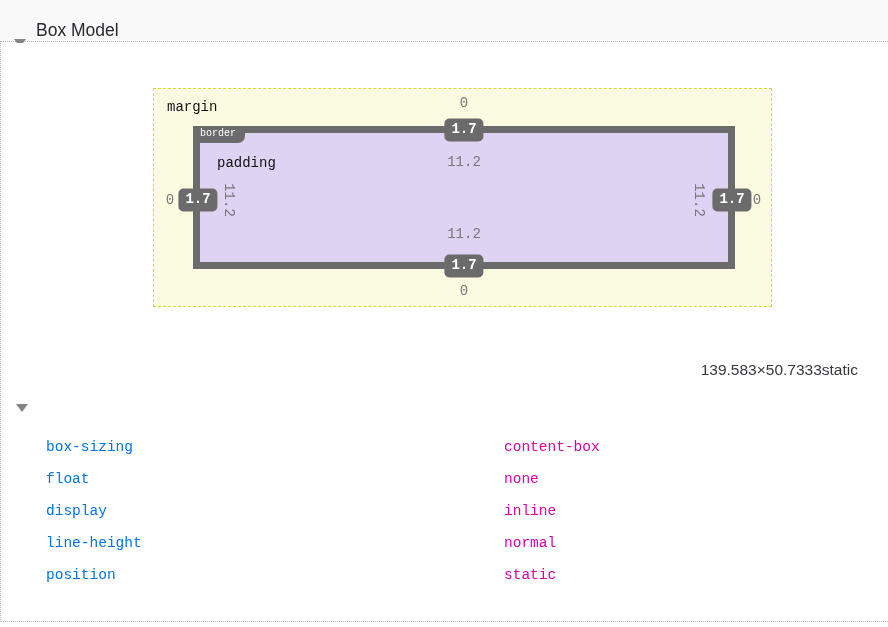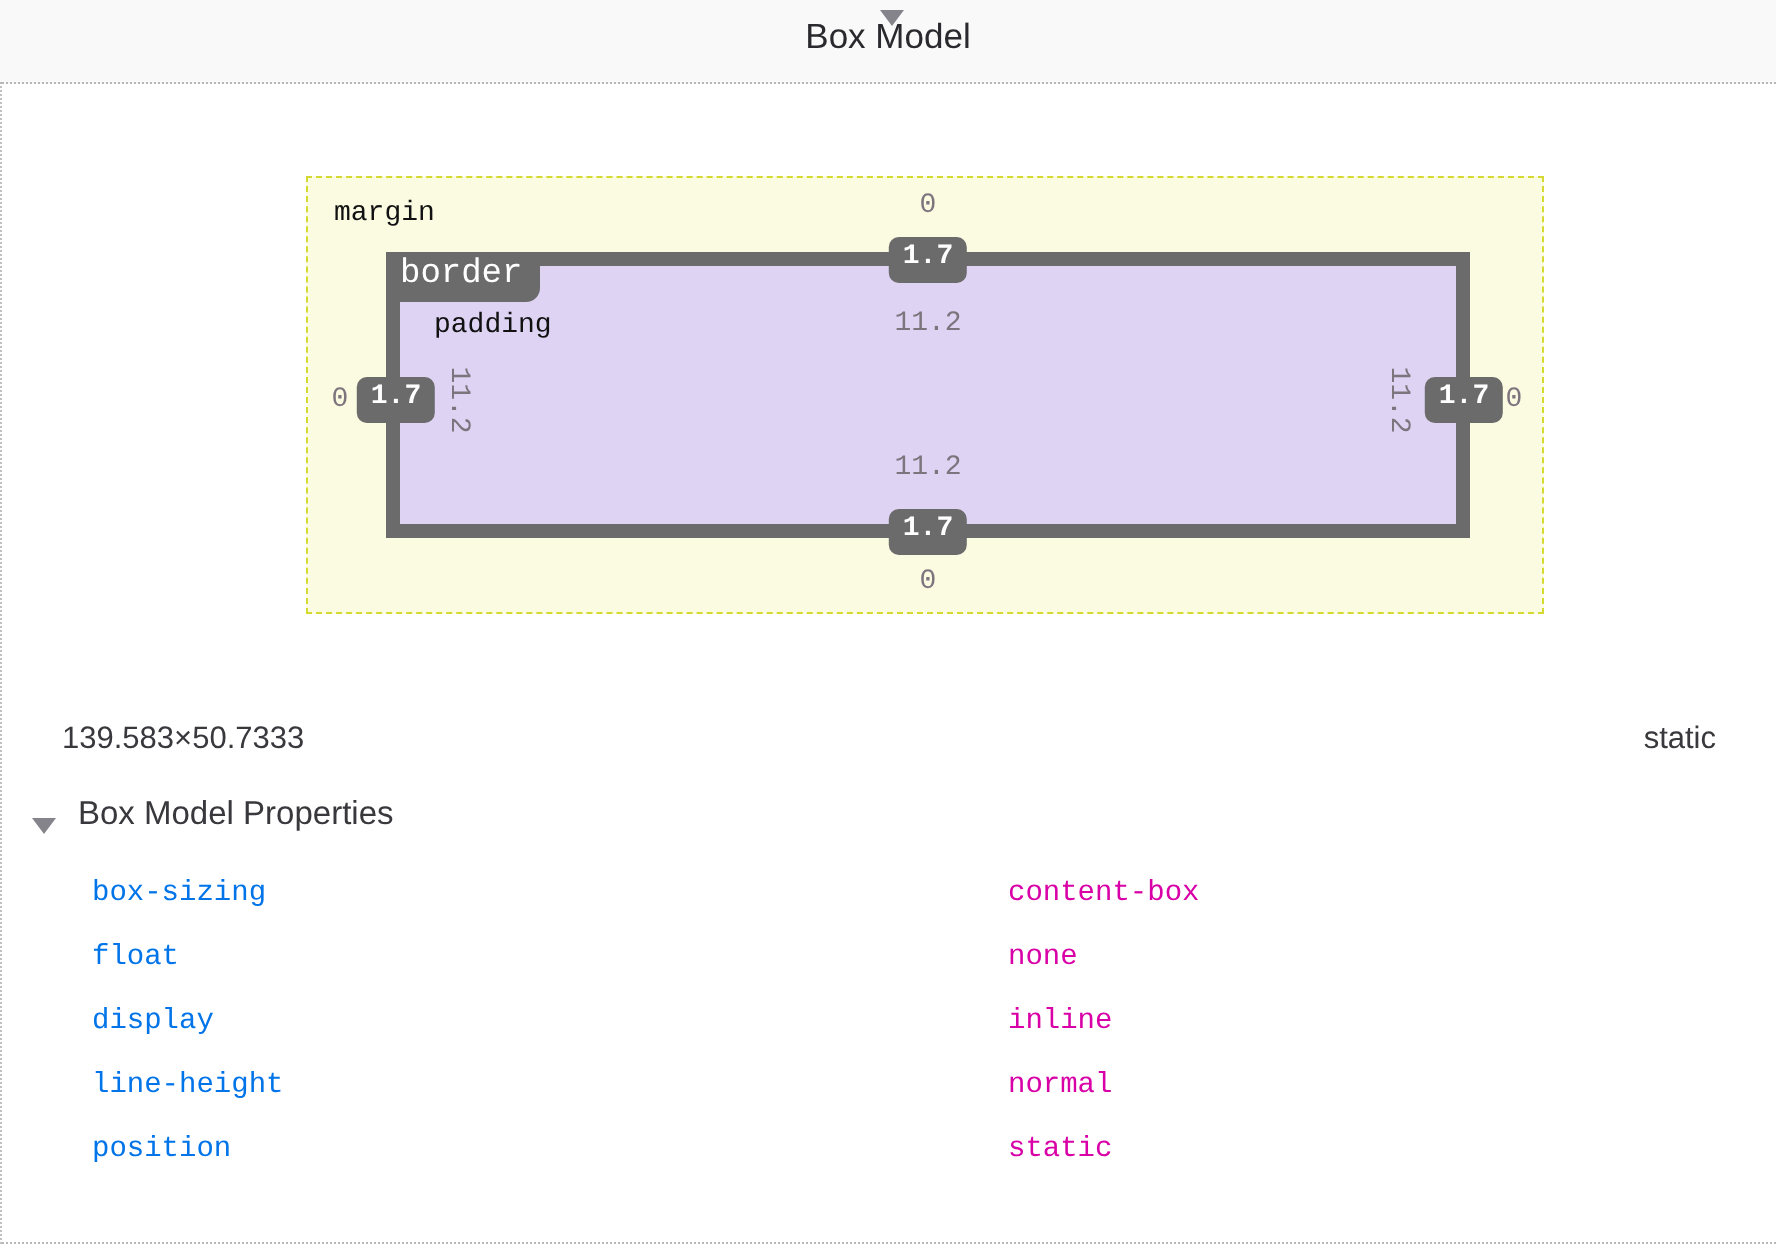--- a/index.html
+++ b/index.html
@@ -10,23 +10,22 @@
     overflow: hidden;
     position: relative;
   }
   .mono { font-family: Liberation Mono, monospace; margin-left: 15px; }
 
   
   .panel-header {
     position: absolute; top: 0; left: 0; width: 888px; height: 42px;
     background: #f9f9fa;
     border-bottom: 1px dotted #b8b8ba;
-    display: flex; align-items: center;
+    display: flex; align-items: flex-end;
     cursor: default;
-    flex-direction: column;
   }
   .tri {
     width: 12px; height: 8px; margin-left: 14px; margin-right: 10px;
     display: inline-block; flex: 0 0 auto;
   }
   .panel-title {
     font-size: 17.5px; color: #2a2a2e;
   }
 
   
@@ -58,41 +57,41 @@
     color: #000;
   }
   .lbl { position: absolute; color: #111; }
   .lbl-margin  { left: 13px; top: 10px; }
   .lbl-padding { left: 63px; top: 66px; }
   .border-tag {
     position: absolute; left: 39px; top: 37px;
     background: #6b6b6b; color: #fff;
     padding: 2px 9px 4px 7px;
     border-radius: 0 3px 7px 0;
-    font-size: 17px;
+    font-size: 10px;
   }
   .val {
     position: absolute; color: #7d747d;
     transform: translate(-50%, -50%);
     white-space: nowrap;
   }
   .val-vert { writing-mode: vertical-rl; }
   .badge {
     position: absolute; transform: translate(-50%, -50%);
     background: #6b6b6b; color: #fff;
     font-weight: bold; font-size: 14px;
     padding: 2px 7px 5px;
     border-radius: 5px;
     white-space: nowrap;
   }
 
   
   .summary {
     position: absolute; left: 0; top: 318px; width: 888px; 
-    display: flex; justify-content: space-between;
+    display: flex; justify-content: flex-end;
     font-size: 15.5px; color: #38383d;
   }
   .summary .dims { margin-left: 30px; }
   .summary .pos  { margin-right: 31px; }
 
   
   .props-header {
     position: absolute; left: 0; top: 355px; 
     display: flex; align-items: center;
     cursor: default;
@@ -162,21 +161,20 @@
     <span class="dims">139.583×50.7333</span>
     <span class="pos">static</span>
   </div>
 
   <div class="props-header">
     <span class="tri">
       <svg width="12" height="8" viewBox="0 0 12 8">
           <polygon points="0,0 12,0 6,8" fill="#84848a"></polygon>
         </svg>
     </span>
-    <span class="props-title">Box Model Properties</span>
   </div>
 
   <div class="props-list mono">
     <div class="prop-row">
       <span class="prop-name">box-sizing</span>
       <span class="prop-value">content-box</span>
     </div>
     <div class="prop-row">
       <span class="prop-name">float</span>
       <span class="prop-value">none</span>

